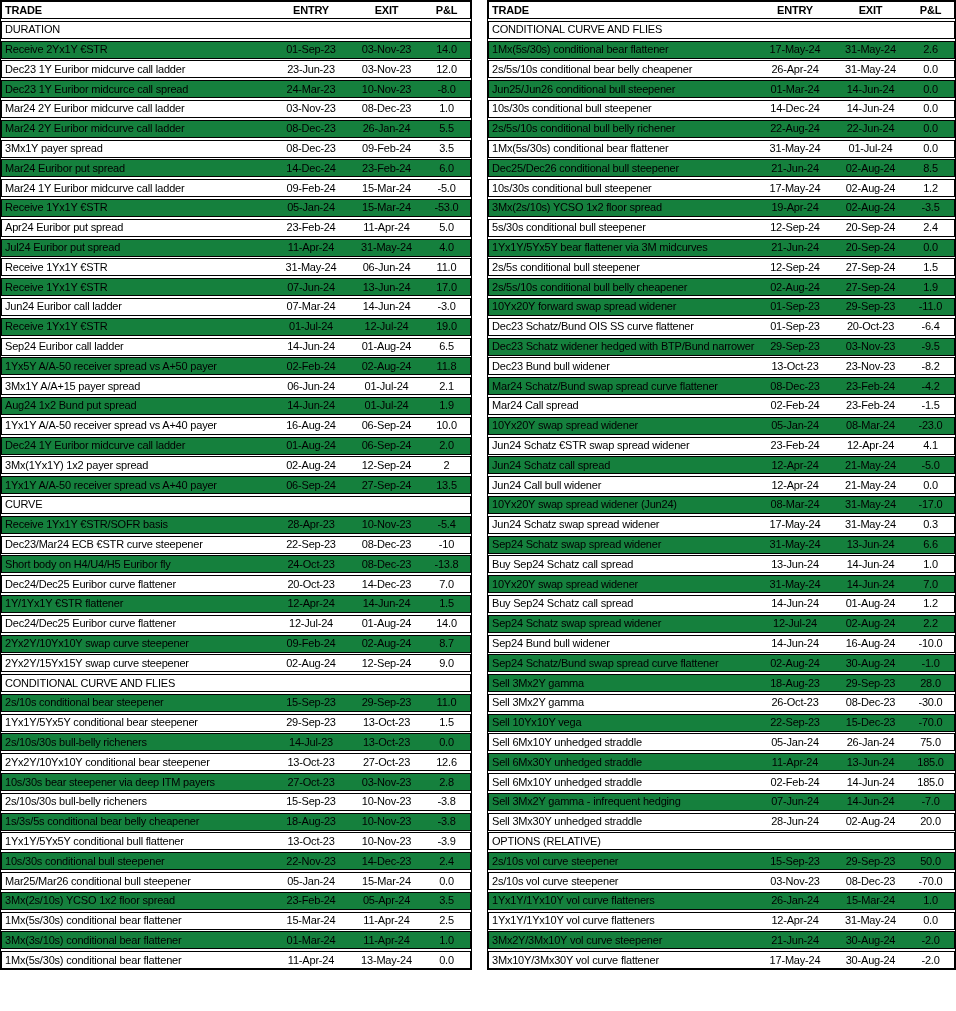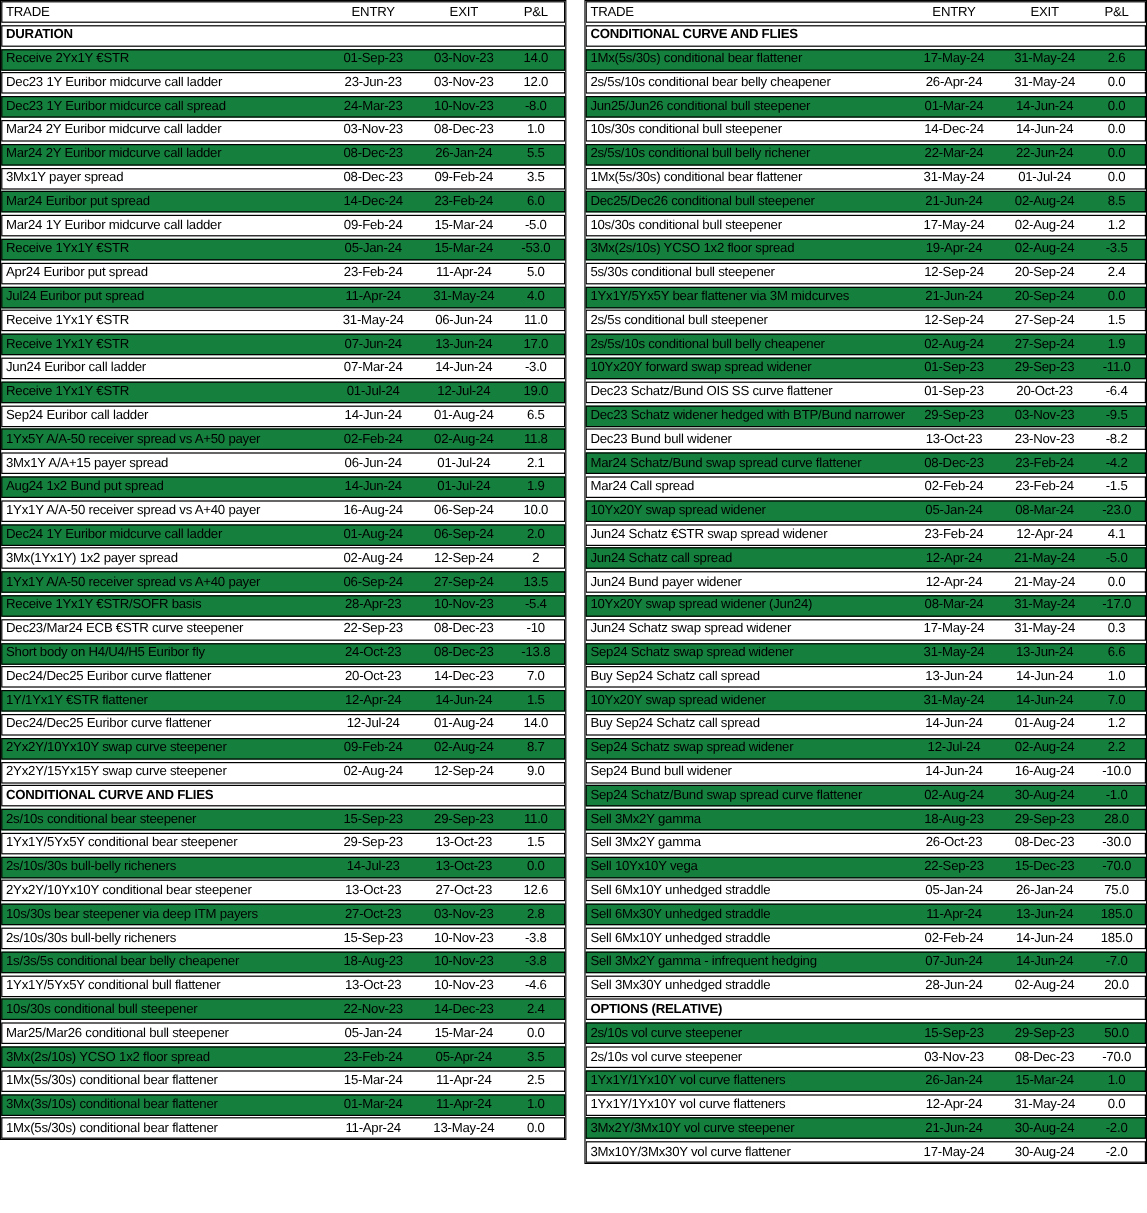--- a/index.html
+++ b/index.html
@@ -31,22 +31,22 @@
     margin-bottom: 1.8px;
     background: #ffffff;
     font-size: 11px;
     letter-spacing: -0.2px;
     line-height: 1;
     white-space: nowrap;
     overflow: hidden;
   }
   .rows .row:last-child { margin-bottom: 0; }
   .row.alt { background: #15803d; }
-  .row.head { font-weight: normal; align-items: center; }
-  .row.section { font-weight: bold; }
+  .row.head { font-weight: bold; align-items: center; }
+  .row.section { font-weight: normal; }
   .c-trade {
     flex: 1;
     padding-left: 3px;
     text-align: left;
     overflow: hidden;
   }
   .c-entry { width: 78px; text-align: center; flex: none; }
   .c-exit  { width: 73px; text-align: center; flex: none; }
   .c-pl    { width: 47px; text-align: center; flex: none; }
   .c-section {
@@ -202,20 +202,23 @@
           <div class="c-entry">02-Aug-24</div>
           <div class="c-exit">12-Sep-24</div>
           <div class="c-pl">2</div>
         </div>
         <div class="row alt">
           <div class="c-trade">1Yx1Y A/A-50 receiver spread vs A+40 payer</div>
           <div class="c-entry">06-Sep-24</div>
           <div class="c-exit">27-Sep-24</div>
           <div class="c-pl">13.5</div>
         </div>
+        <div class="row section">
+          <div class="c-section">CURVE</div>
+        </div>
         <div class="row alt">
           <div class="c-trade">Receive 1Yx1Y €STR/SOFR basis</div>
           <div class="c-entry">28-Apr-23</div>
           <div class="c-exit">10-Nov-23</div>
           <div class="c-pl">-5.4</div>
         </div>
         <div class="row">
           <div class="c-trade">Dec23/Mar24 ECB €STR curve steepener</div>
           <div class="c-entry">22-Sep-23</div>
           <div class="c-exit">08-Dec-23</div>
@@ -299,21 +302,21 @@
         <div class="row alt">
           <div class="c-trade">1s/3s/5s conditional bear belly cheapener</div>
           <div class="c-entry">18-Aug-23</div>
           <div class="c-exit">10-Nov-23</div>
           <div class="c-pl">-3.8</div>
         </div>
         <div class="row">
           <div class="c-trade">1Yx1Y/5Yx5Y conditional bull flattener</div>
           <div class="c-entry">13-Oct-23</div>
           <div class="c-exit">10-Nov-23</div>
-          <div class="c-pl">-4.6</div>
+          <div class="c-pl">-3.9</div>
         </div>
         <div class="row alt">
           <div class="c-trade">10s/30s conditional bull steepener</div>
           <div class="c-entry">22-Nov-23</div>
           <div class="c-exit">14-Dec-23</div>
           <div class="c-pl">2.4</div>
         </div>
         <div class="row">
           <div class="c-trade">Mar25/Mar26 conditional bull steepener</div>
           <div class="c-entry">05-Jan-24</div>
@@ -377,21 +380,21 @@
           <div class="c-pl">0.0</div>
         </div>
         <div class="row">
           <div class="c-trade">10s/30s conditional bull steepener</div>
           <div class="c-entry">14-Dec-24</div>
           <div class="c-exit">14-Jun-24</div>
           <div class="c-pl">0.0</div>
         </div>
         <div class="row alt">
           <div class="c-trade">2s/5s/10s conditional bull belly richener</div>
-          <div class="c-entry">22-Mar-24</div>
+          <div class="c-entry">22-Aug-24</div>
           <div class="c-exit">22-Jun-24</div>
           <div class="c-pl">0.0</div>
         </div>
         <div class="row">
           <div class="c-trade">1Mx(5s/30s) conditional bear flattener</div>
           <div class="c-entry">31-May-24</div>
           <div class="c-exit">01-Jul-24</div>
           <div class="c-pl">0.0</div>
         </div>
         <div class="row alt">
@@ -484,21 +487,21 @@
           <div class="c-exit">12-Apr-24</div>
           <div class="c-pl">4.1</div>
         </div>
         <div class="row alt">
           <div class="c-trade">Jun24 Schatz call spread</div>
           <div class="c-entry">12-Apr-24</div>
           <div class="c-exit">21-May-24</div>
           <div class="c-pl">-5.0</div>
         </div>
         <div class="row">
-          <div class="c-trade">Jun24 Bund payer widener</div>
+          <div class="c-trade">Jun24 Call bull widener</div>
           <div class="c-entry">12-Apr-24</div>
           <div class="c-exit">21-May-24</div>
           <div class="c-pl">0.0</div>
         </div>
         <div class="row alt">
           <div class="c-trade">10Yx20Y swap spread widener (Jun24)</div>
           <div class="c-entry">08-Mar-24</div>
           <div class="c-exit">31-May-24</div>
           <div class="c-pl">-17.0</div>
         </div>

